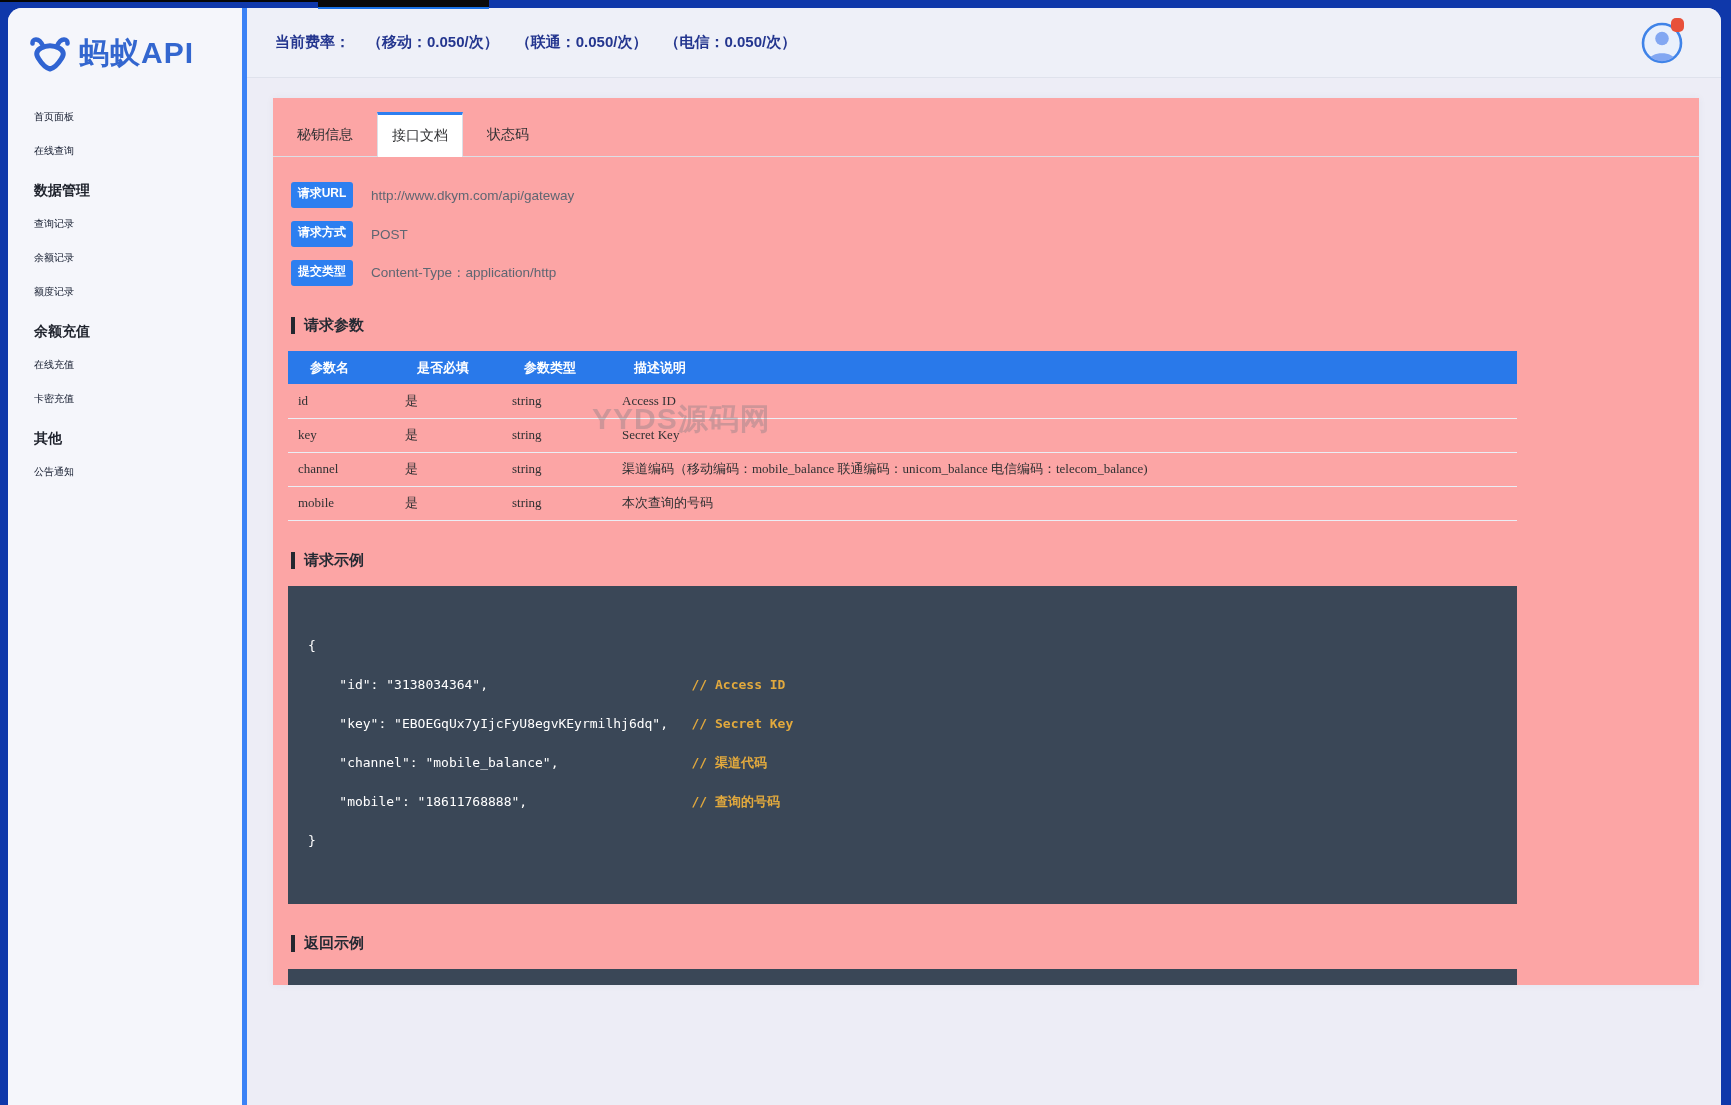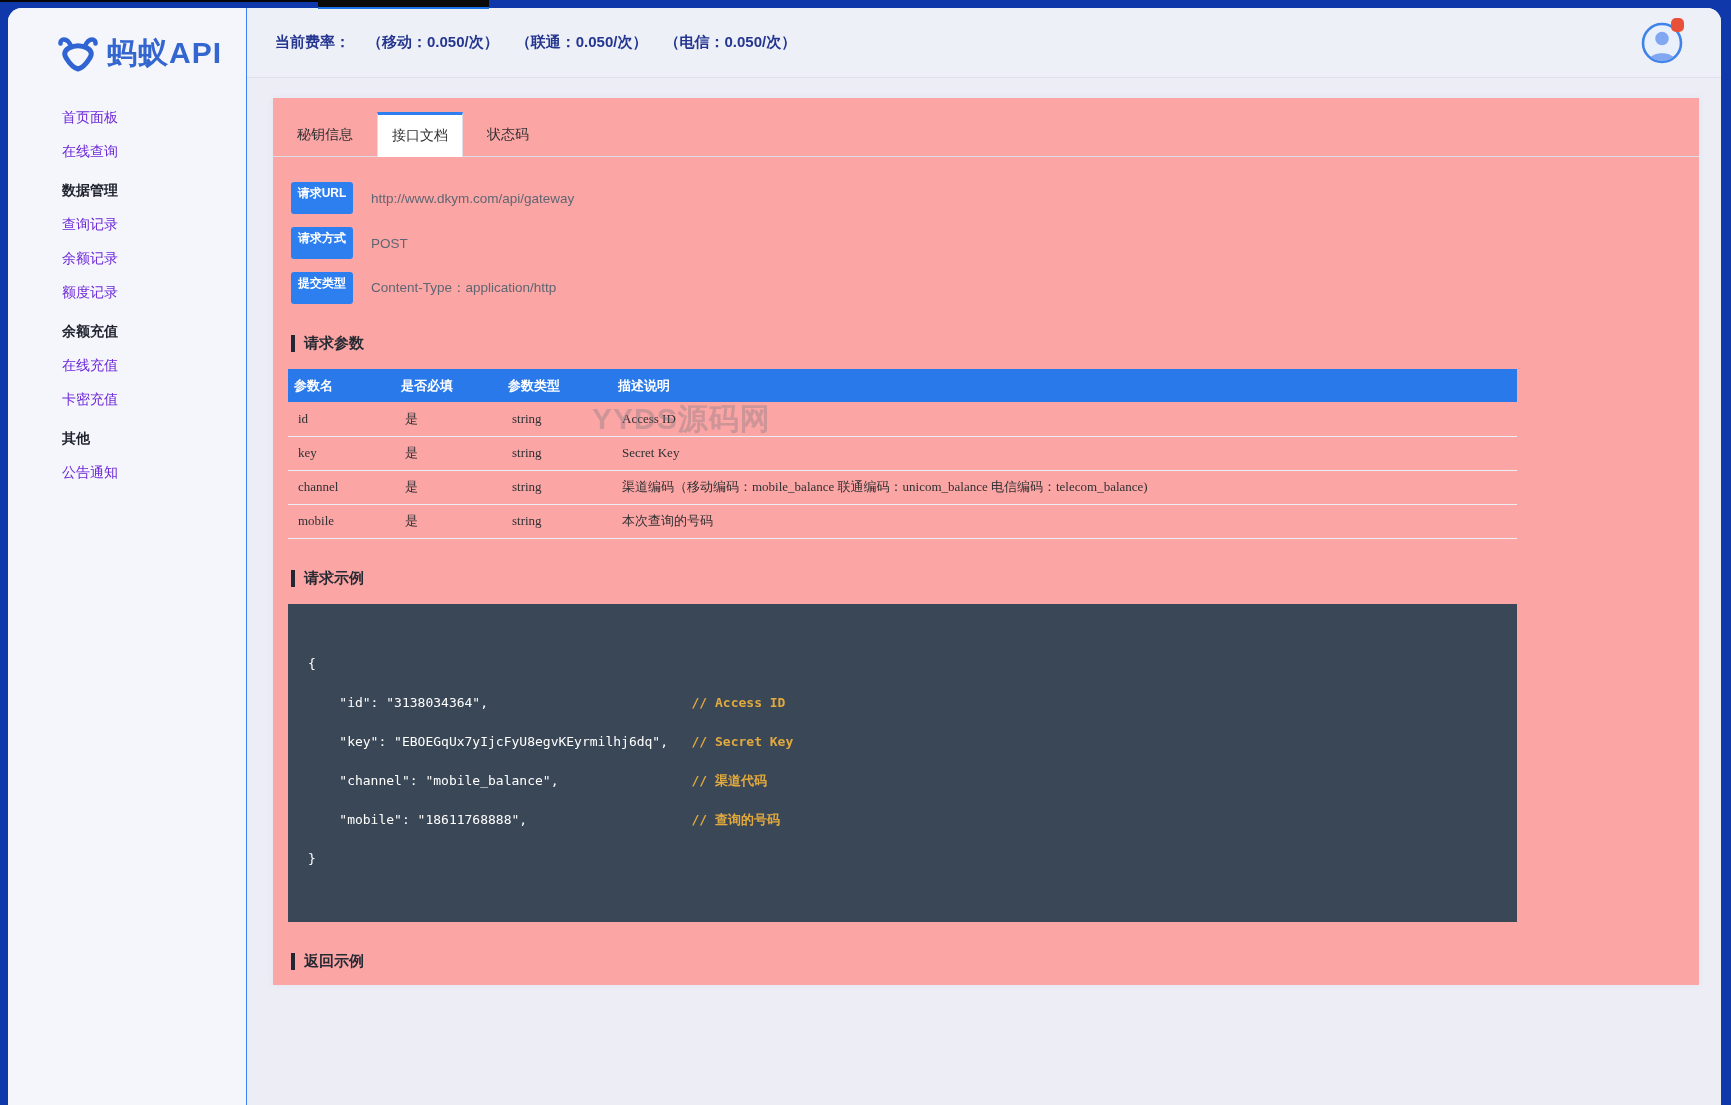--- a/index.html
+++ b/index.html
@@ -15,24 +15,24 @@
   .artifact-tab  { position:absolute; left:318px; top:0; width:171px; height:7px; background:#0a0a0a; z-index:9; }
   .artifact-underline { position:absolute; left:318px; top:7px; width:171px; height:2px; background:#1a73e8; z-index:9; }
 
   .app {
     position:absolute; left:8px; top:8px; right:10px; bottom:0;
     background:#ededf6; border-radius:14px 14px 0 0;
     overflow:hidden; display:flex;
   }
 
   
-  .sidebar { width:239px; flex-shrink:0; background:#f5f6fb; border-right:1px solid #3b82f6;padding-left:28px; }
+  .sidebar { width:239px; flex-shrink:0; background:#f5f6fb; border-right:5px solid #3b82f6; }
   .logo { display:flex; align-items:center; gap:9px; padding:25px 0 26px 22px; cursor:pointer; }
   .logo-text { font-size:30px; font-weight:bold; color:#3366cf; letter-spacing:1px; white-space:nowrap; }
-  .nav-item { height:34px; line-height:34px; padding-left:26px; font-size:14px; color:#6d28d9; cursor:pointer; }
+  .nav-item { height:34px; line-height:34px; padding-left:26px; font-size:10px; color:#0f172a; cursor:pointer; }
   .nav-section { height:34px; line-height:34px; padding-left:26px; font-size:14px; font-weight:bold; color:#20242e; margin-top:5px; }
 
   
   .main { flex:1; display:flex; flex-direction:column; min-width:0; }
   .topbar {
     height:70px; flex-shrink:0; background:#eef0f8; border-bottom:1px solid #dfe2ec;
     display:flex; align-items:center; padding:0 38px 0 28px;
   }
   .rates { display:flex; align-items:center; gap:17px; font-size:15px; font-weight:bold; color:#24368f; white-space:nowrap; }
   .avatar-wrap { margin-left:auto; position:relative; width:42px; height:42px; cursor:pointer; }
@@ -50,34 +50,34 @@
   .tab.active {
     background:#fff; border-left:1px solid #dcdfe6; border-right:1px solid #dcdfe6;
     border-top:3px solid #2d7ff0; line-height:41px; padding:0 14px;
   }
 
   .tab-content { padding:25px 20px 0 15px; }
 
   
   .info-row { display:flex; align-items:center; margin:0 0 13px 3px; }
   .chip {
-    width:62px; height:32px; line-height:22px; text-align:center;
+    width:62px; height:26px; line-height:22px; text-align:center;
     background:#2d7ff0; color:#fff; font-size:12px; font-weight:bold; border-radius:3px;
   }
   .info-value { margin-left:18px; font-size:13.5px; color:#5f6672; }
 
   
   .sec-title { display:flex; align-items:center; margin:30px 0 16px 3px; font-size:15px; font-weight:bold; color:#252a33; }
   .sec-bar { width:4px; height:17px; background:#23272f; margin-right:9px; }
 
   
   table.params { width:1229px; border-collapse:collapse; font-size:13px; table-layout:fixed; }
   table.params th {
     background:#2979ea; color:#fff; text-align:left; font-weight:bold;
-    height:33px; padding:0 0 0 6px;
+    height:33px; padding:0 0 0 22px;
   }
   table.params td {
     height:34px; padding:0 0 0 10px; border-bottom:1px solid #ebeef5; color:#303133;
     white-space:nowrap; overflow:hidden;font-family:Liberation Serif, serif;
   }
 
   
   .code-block {
     width:1229px; background:#3a4757; color:#ffffff;
     font-family:"DejaVu Sans Mono", monospace; font-size:13px; line-height:13px;

